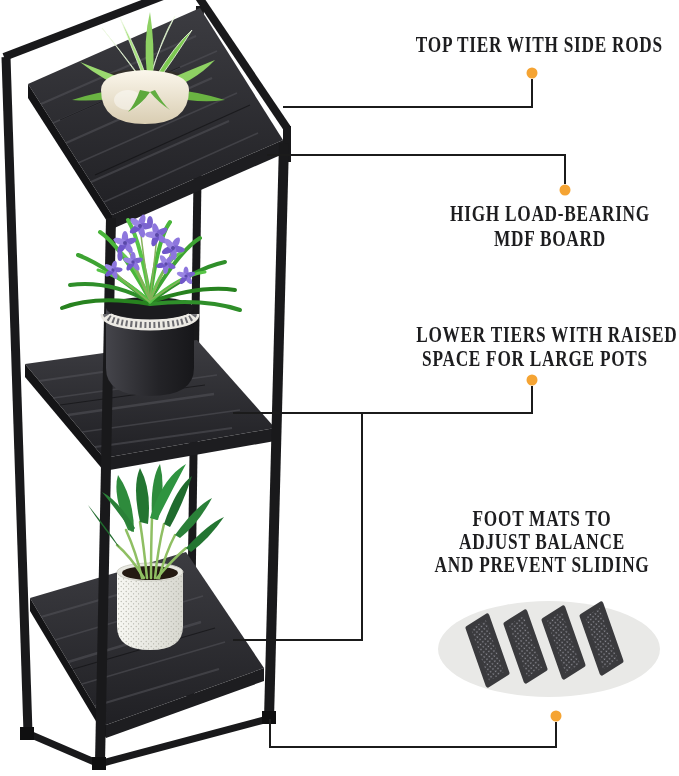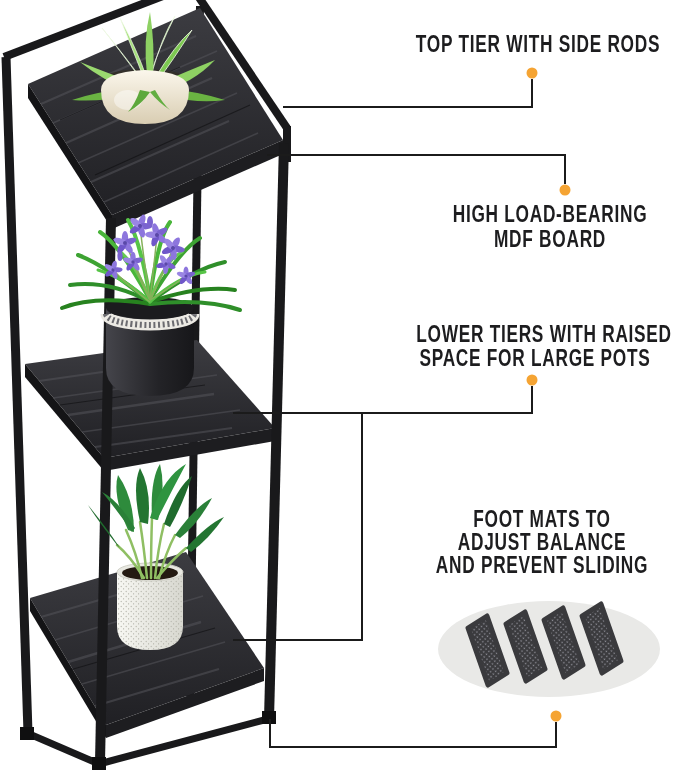--- a/index.html
+++ b/index.html
@@ -1,19 +1,19 @@
 <!DOCTYPE html>
 <html style="--background: #FFFFFF; --accent-dot: #F5A433; --line: #1B1B1B; --text: #1D1D1F; --frame-black: #19191B; --board-dark: #242428; --ellipse-bg: #E9E9E7; --mat-dark: #3A3A3D;"><head>
 <meta charset="utf-8">
 <style>
   html,body { margin:0; padding:0; background:#fff; }
   .stage {
     position:relative; width:679px; height:776px;
     background:var(--background,#ffffff); overflow:hidden;
-    font-family:Liberation Sans, sans-serif;
+    font-family:Liberation Serif, serif;
   }
   .figure-svg { position:absolute; left:0; top:0; }
   .callout {
     position:absolute; text-align:center; font-weight:bold; font-size:24px;
     letter-spacing:1px; color:var(--text,#1d1d1f);
     transform:scaleX(0.72); transform-origin:50% 0; white-space:nowrap;
   }
   .cl-line { display:block; }
   .c1 { left:371px; top:31px;  width:320px; line-height:26px; }
   .c2 { left:400px; top:201px; width:300px; line-height:25px; }

